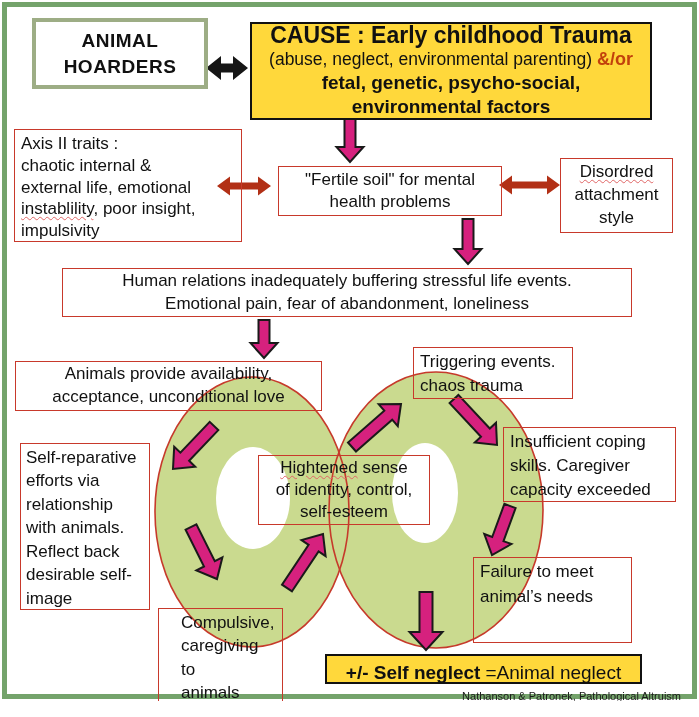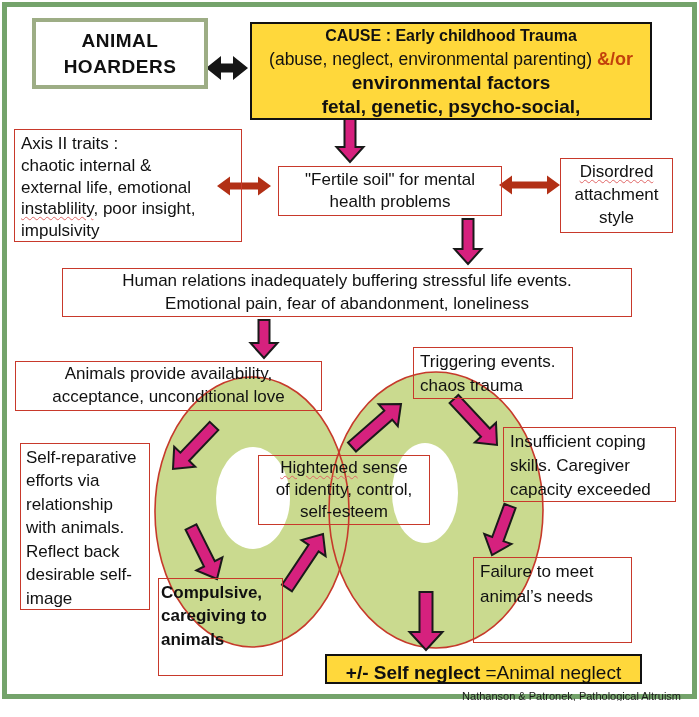--- a/index.html
+++ b/index.html
@@ -9,35 +9,35 @@
   .frame{position:absolute;inset:2px;border:5px solid #74A36B;}
   #shapes{position:absolute;left:0;top:0;}
   .box{position:absolute;border:1.6px solid #C8392B;font-size:17px;line-height:1.3;background:transparent;}
   .center{display:flex;flex-direction:column;justify-content:center;text-align:center;}
   .b{font-weight:bold;}
   .sp{text-decoration:underline wavy #E06666 1px;text-underline-offset:2px;}
   #hoarders{left:32px;top:18px;width:176px;height:71px;border:4px solid #9DAD85;
             font-weight:bold;font-size:19px;letter-spacing:.5px;line-height:1.32;}
   #cause{left:250px;top:22px;width:402px;height:98px;border:2.5px solid #111;background:#FFD83B;
          font-weight:bold;}
-  .cause-l1{font-size:16px;line-height:25px;}
+  .cause-l1{font-size:23px;line-height:25px;}
   .cause-l2{font-size:17.5px;line-height:23px;font-weight:400;}
   .cause-l2 .orange{color:#c2410c;font-weight:bold;font-size:18px;}
   .cause-l3{font-size:19px;line-height:24px;}
   #axis2{left:14px;top:129px;width:228px;height:113px;padding:3px 6px;line-height:1.28;}
   #fertile{left:278px;top:166px;width:224px;height:50px;}
   #disordred{left:560px;top:158px;width:113px;height:75px;line-height:1.35;}
   #human{left:62px;top:268px;width:570px;height:49px;line-height:1.35;}
   #animals{left:15px;top:361px;width:307px;height:50px;line-height:1.35;align-items:center;}
   #triggering{left:413px;top:347px;width:160px;height:52px;padding:2px 6px;line-height:1.4;}
   #selfrep{left:20px;top:443px;width:130px;height:167px;padding:2px 5px;line-height:1.38;}
   #hightened{left:258px;top:455px;width:172px;height:70px;line-height:1.3;}
   #insufficient{left:503px;top:427px;width:173px;height:75px;padding:2px 6px;line-height:1.4;}
   #dissociation{left:473px;top:557px;width:159px;height:86px;padding:2px 6px;line-height:1.45;}
-  #compulsive{left:158px;top:578px;width:125px;height:98px;padding:2px 2px;line-height:1.38;font-weight:bold;}
+  #compulsive{left:158px;top:608px;width:125px;height:98px;padding:2px 22px;line-height:1.38;}
   #selfneglect{left:325px;top:654px;width:317px;height:30px;border:2px solid #111;background:#FFD83B;
                display:flex;align-items:flex-end;justify-content:center;font-size:19px;line-height:1;}
   #selfneglect .b{margin-right:5px;}
   #credit{position:absolute;right:18px;top:690px;font-size:11px;color:#1a1a1a;}
 </style>
 </head>
 <body>
 
 <div class="canvas">
   <div class="frame"></div>
@@ -64,22 +64,22 @@
     </svg>
 
   <div class="box center" id="hoarders">
     <div>ANIMAL</div>
     <div>HOARDERS</div>
   </div>
 
   <div class="box center" id="cause">
     <div class="cause-l1">CAUSE : Early childhood Trauma</div>
     <div class="cause-l2"><span>(abuse, neglect, environmental parenting) </span><span class="orange">&amp;/or</span></div>
+    <div class="cause-l3">fetal, genetic, psycho-social,</div>
     <div class="cause-l3">environmental factors</div>
-    <div class="cause-l3">fetal, genetic, psycho-social,</div>
   </div>
 
   <div class="box" id="axis2">
     <div>Axis II traits :</div>
     <div>chaotic internal &amp;</div>
     <div>external life, emotional</div>
     <div><span class="sp">instablility</span><span>, poor insight,</span></div>
     <div>impulsivity</div>
   </div>
 

